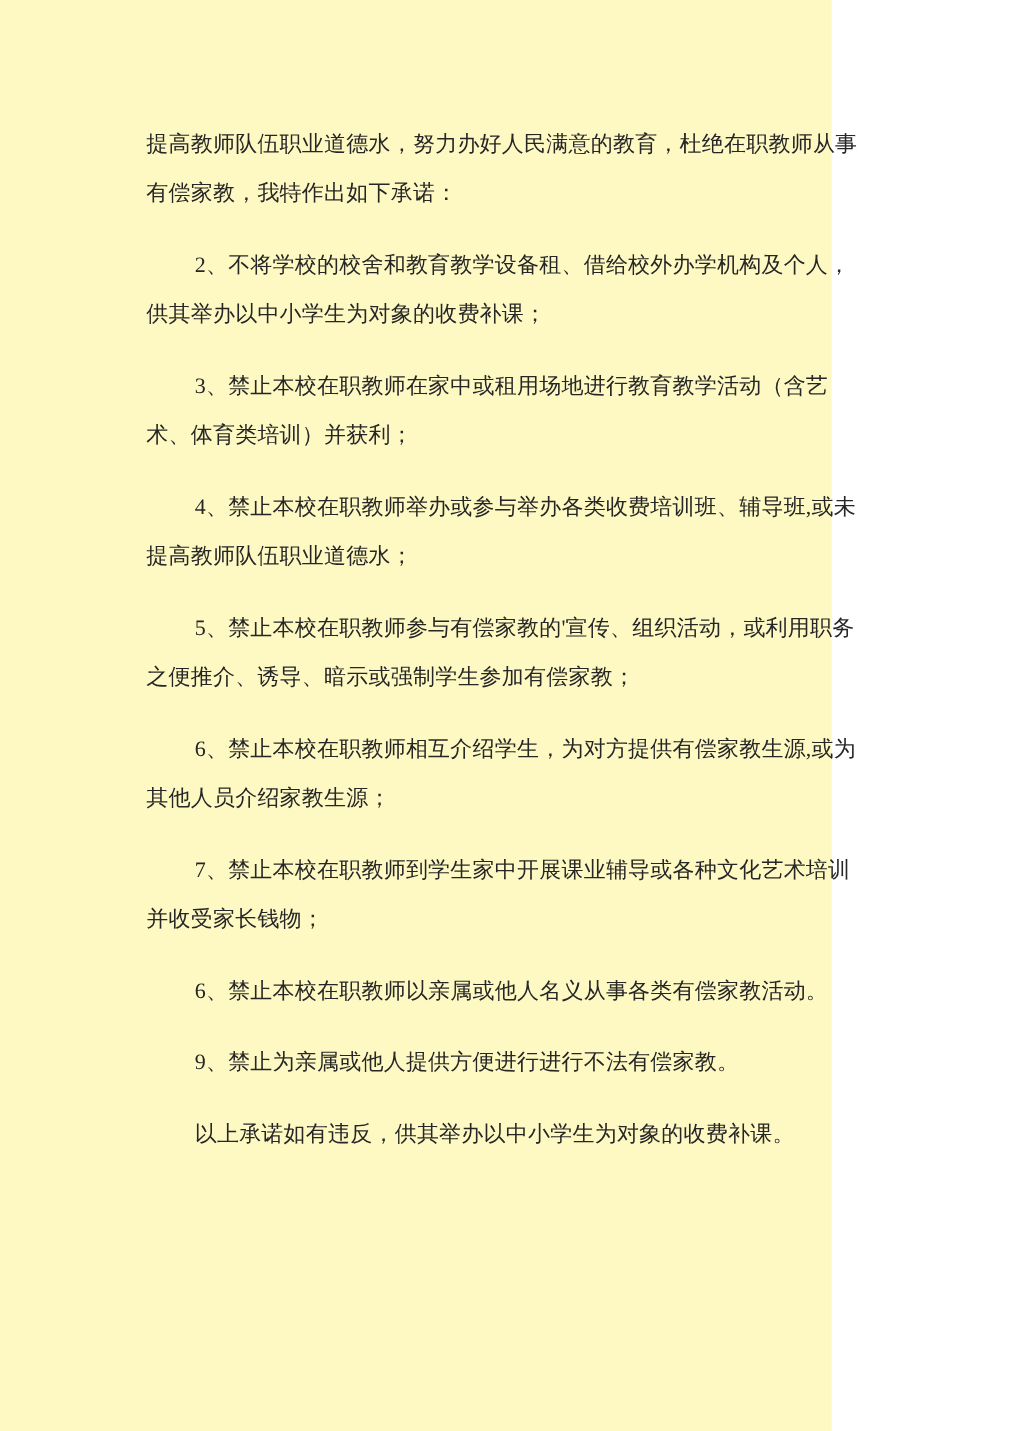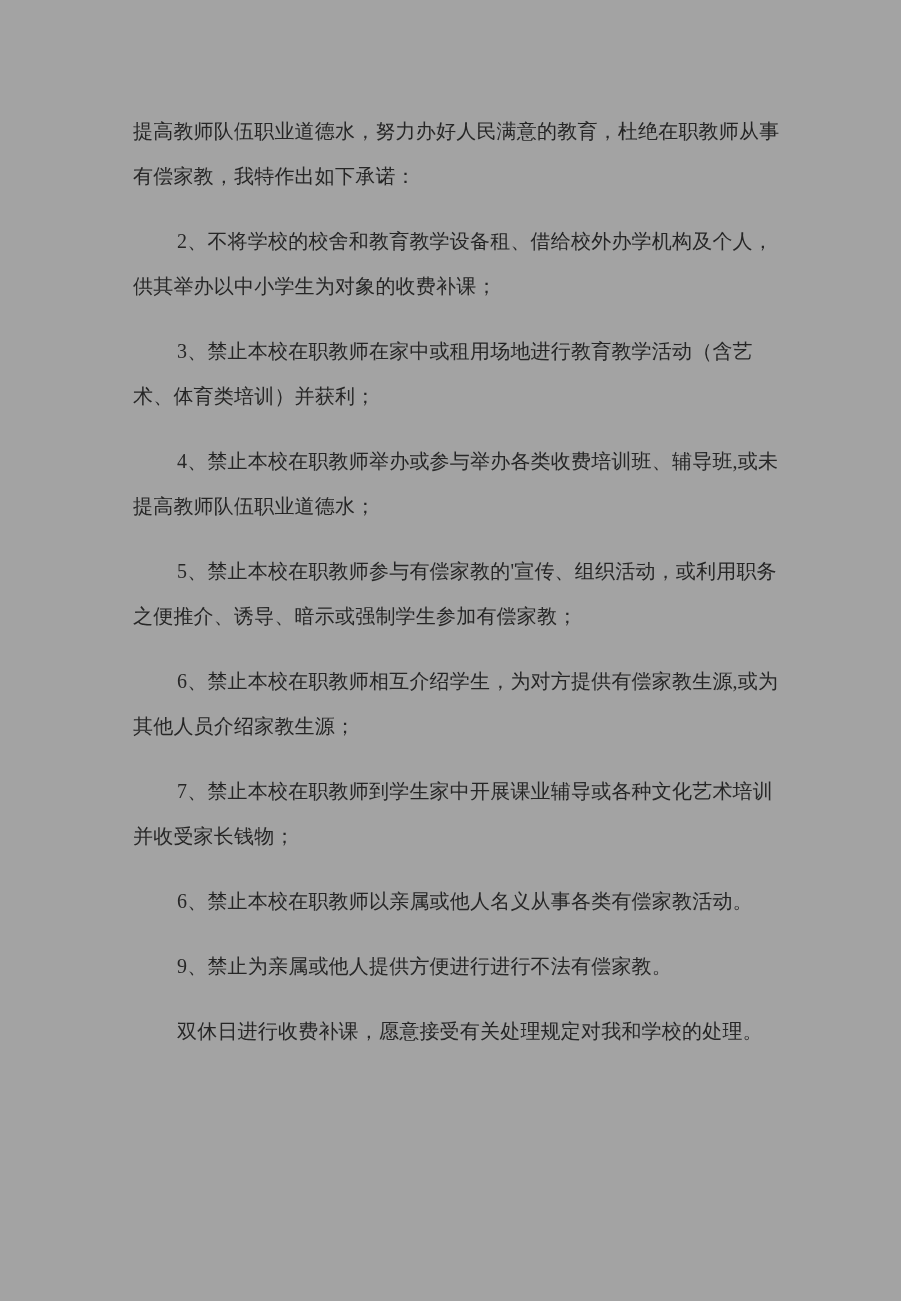--- a/index.html
+++ b/index.html
@@ -7,23 +7,23 @@
     padding: 0;
   }
   body {
     width: 920px;
     height: 1301px;
     background: #ffffff;
     overflow: hidden;
   }
   .page {
     position: relative;
-    width: 901px;
+    width: 756px;
     height: 1301px;
-    background: #a3a3a3;
+    background: #fef9c3;
   }
   .doc {
     position: absolute;
     top: 0;
     left: 0;
     right: 0;
     bottom: 0;
     padding: 109px 110px 0 133px;
     font-family: "Liberation Serif", "DejaVu Serif", serif;
     font-size: 20px;
@@ -86,17 +86,17 @@
 
     <p class="para">
       <span class="line indent">6、禁止本校在职教师以亲属或他人名义从事各类有偿家教活动。</span>
     </p>
 
     <p class="para">
       <span class="line indent">9、禁止为亲属或他人提供方便进行进行不法有偿家教。</span>
     </p>
 
     <p class="para">
-      <span class="line indent">双休日进行收费补课，愿意接受有关处理规定对我和学校的处理。</span>
+      <span class="line indent">以上承诺如有违反，供其举办以中小学生为对象的收费补课。</span>
     </p>
 
   </div>
 </div>
 
 </body></html>

